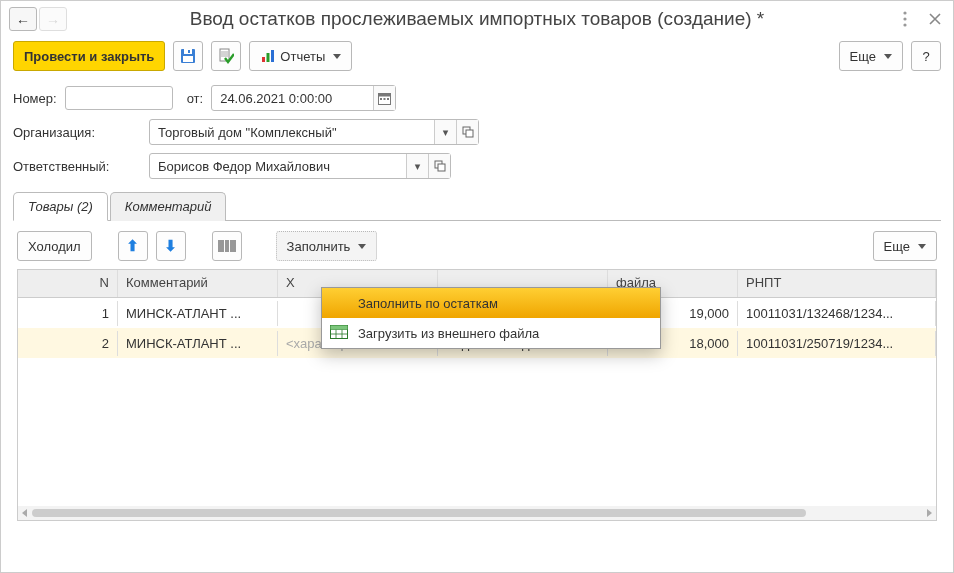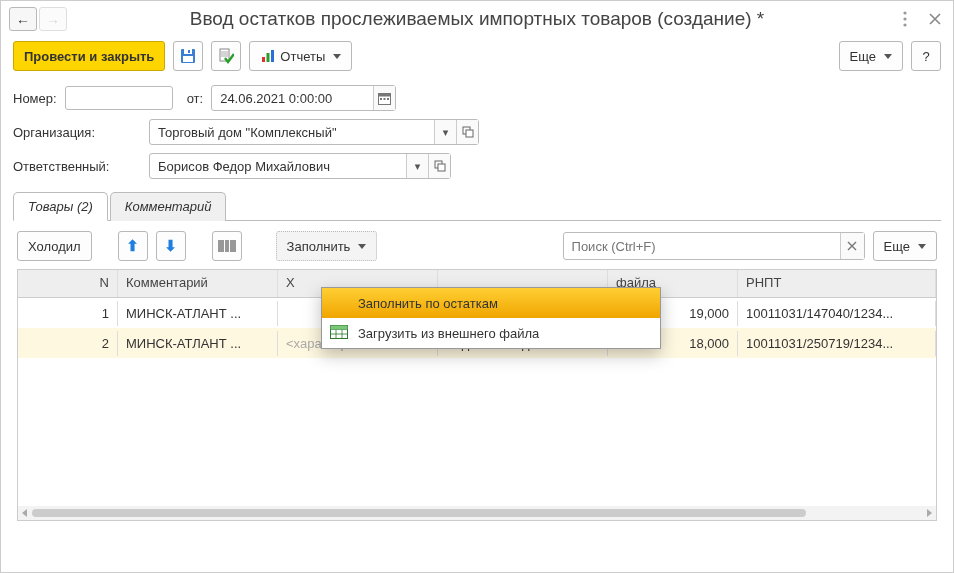--- a/index.html
+++ b/index.html
@@ -194,28 +194,20 @@
       <svg width="18" height="14" viewBox="0 0 18 14">
           <path d="M1 1v12M3 1v12M5 1v12M8 1v12M10 1v12M13 1v12M15 1v12M17 1v12" stroke="#555" stroke-width="1.2"></path>
         </svg>
     </div>
     <div style="width:18px"></div>
     <div class="btn dropdown-btn" style="border-style:dotted;background:#f4f4f4">
       <span>Заполнить</span>
       <span class="caret-down"></span>
     </div>
     <div class="search-wrap">
-      <div class="search">
-        <input type="text" placeholder="Поиск (Ctrl+F)" style="">
-        <button class="clear-btn">
-          <svg width="10" height="10" viewBox="0 0 10 10">
-              <path d="M1 1L9 9M9 1L1 9" stroke="#777" stroke-width="1.4"></path>
-            </svg>
-        </button>
-      </div>
       <div class="btn ewe">
           <span>Еще</span>
           <span class="caret-down"></span>
         </div>
     </div>
   </div>
 
   <div class="table-wrap">
     <div class="thead">
       <div class="th col-n">N</div>
@@ -224,21 +216,21 @@
       <div class="th col-otd"></div>
       <div class="th col-qty" style="text-align:left">файла</div>
       <div class="th col-rnpt">РНПТ</div>
     </div>
     <div class="row">
       <div class="td col-n">1</div>
       <div class="td col-nom">МИНСК-АТЛАНТ ...</div>
       <div class="td col-kh placeholder-text"></div>
       <div class="td col-otd"></div>
       <div class="td col-qty">19,000</div>
-      <div class="td col-rnpt">10011031/147040/1234...</div>
+      <div class="td col-rnpt">10011031/132468/1234...</div>
     </div>
     <div class="row alt">
       <div class="td col-n">2</div>
       <div class="td col-nom">МИНСК-АТЛАНТ ...</div>
       <div class="td col-kh placeholder-text">&lt;характеристики ...</div>
       <div class="td col-otd">Отдел "Холодил...</div>
       <div class="td col-qty">18,000</div>
       <div class="td col-rnpt">10011031/250719/1234...</div>
     </div>
     <div class="scrollbar-h">

